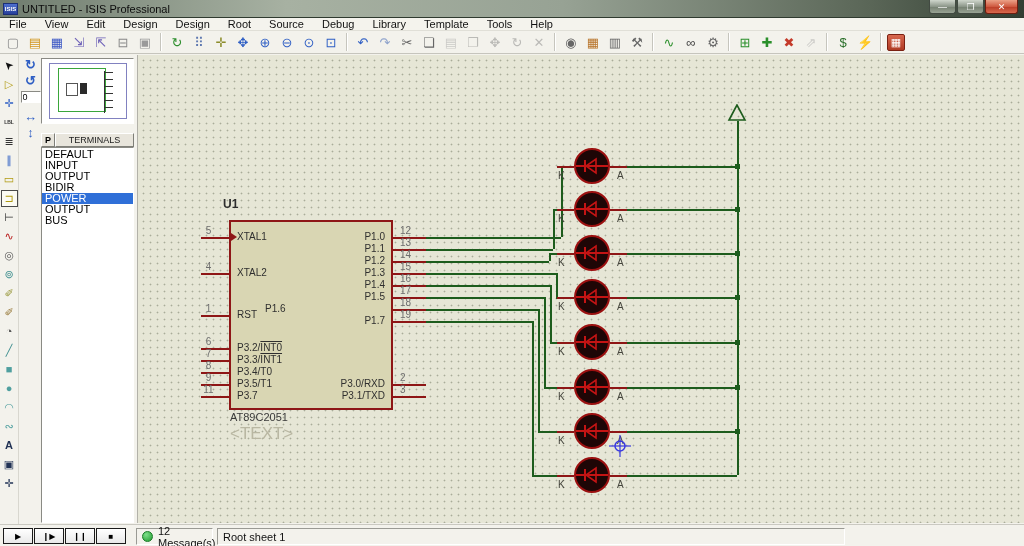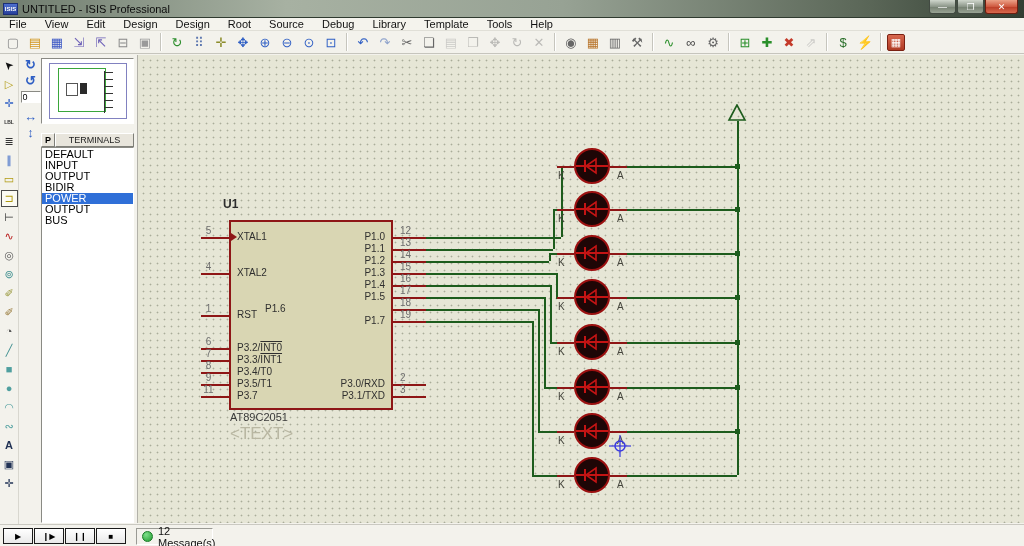--- a/index.html
+++ b/index.html
@@ -562,13 +562,16 @@
   <div class="playgrp">
       <div class="pbtn">▶</div>
       <div class="pbtn">❙▶</div>
       <div class="pbtn">❙❙</div>
       <div class="pbtn">■</div>
     </div>
   <div class="spanel msgpanel">
     <div class="infoicon"></div>
     <span>12 Message(s)</span>
   </div>
+  <div class="spanel sheetpanel">
+    <span>Root sheet 1</span>
+  </div>
 </div>
 
 </body></html>

